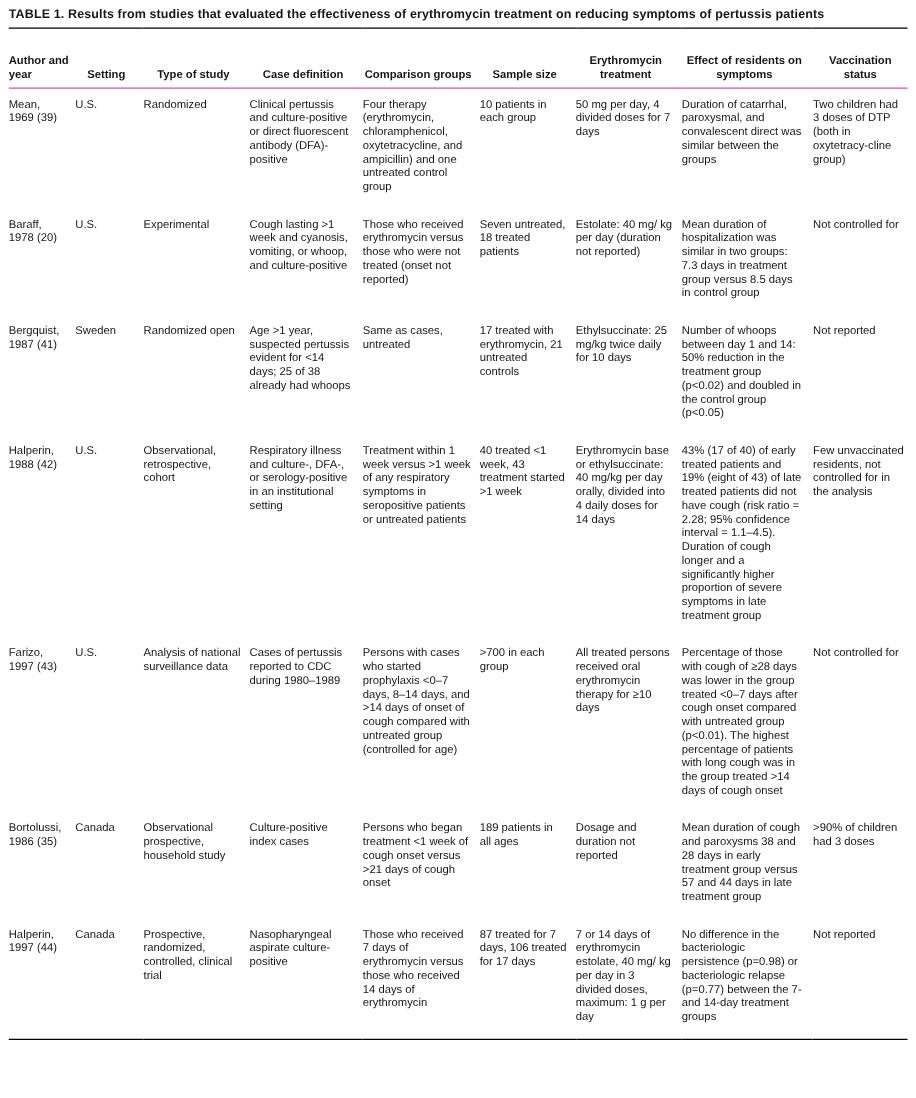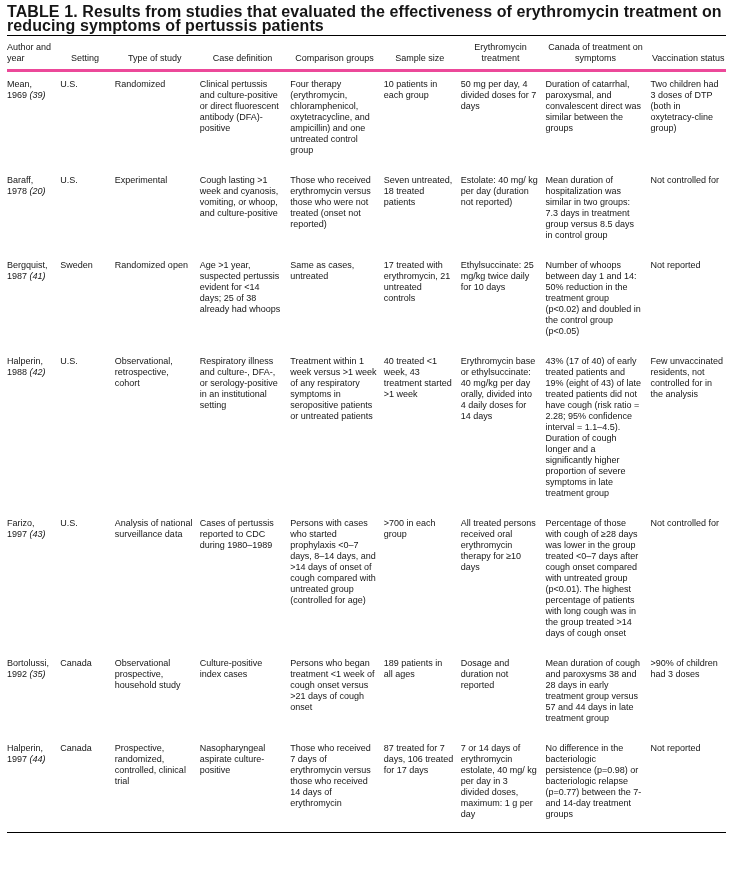--- a/index.html
+++ b/index.html
@@ -6,54 +6,54 @@
   .page {
     width: 733px;
     min-height: 878px;
     box-sizing: border-box;
     padding: 5px 7px 8px 7px;
     font-family: "Liberation Sans", sans-serif;
     color: #161616;
     background: #ffffff;
   }
   .title {
-    font-size: 16px;
+    font-size: 10px;
     font-weight: bold;
     line-height: 13.5px;
     letter-spacing: 0.1px;
     margin: 0 0 3px 0;
   }
   table {
     width: 100%;
     border-collapse: collapse;
     table-layout: fixed;
     border-top: 1px solid #000;
     border-bottom: 1px solid #000;
   }
   th {
     font-size: 9px;
-    font-weight: normal;
+    font-weight: bold;
     line-height: 11px;
     text-align: center;
     vertical-align: bottom;
-    padding: 6px 5px 5px 0;
-    border-bottom: 3px solid #ec4899;
+    padding: 20px 5px 5px 0;
+    border-bottom: 1px solid #ec4899;
   }
   th.left { text-align: left; }
   th:last-child { padding-right: 0; margin-top: 20px; }
   td {
     font-size: 9px;
     line-height: 11px;
     text-align: left;
     vertical-align: top;
     padding: 7px 7px 12px 0;
     overflow-wrap: break-word;
   }
   td:last-child { padding-right: 1px; }
-  .ref { font-style: italic; }
+  .ref { }
 </style>
 </head>
 <body>
 
 <div class="page">
   <p class="title">TABLE 1. Results from studies that evaluated the effectiveness of erythromycin treatment on reducing symptoms of pertussis patients</p>
 
   <table>
     <colgroup>
       <col style="width:7.4%">
@@ -68,21 +68,21 @@
     </colgroup>
     <thead>
       <tr>
         <th class="left">Author and year</th>
         <th>Setting</th>
         <th>Type of study</th>
         <th>Case definition</th>
         <th>Comparison groups</th>
         <th>Sample size</th>
         <th>Erythromycin treatment</th>
-        <th>Canada of treatment on symptoms</th>
+        <th>Effect of residents on symptoms</th>
         <th>Vaccination status</th>
       </tr>
     </thead>
     <tbody>
       <tr>
         <td>
           <div>Mean,</div>
           <div><span>1969</span> <span class="ref">(39)</span></div>
         </td>
         <td>U.S.</td>
@@ -146,21 +146,21 @@
         <td>Cases of pertussis reported to CDC during 1980–1989</td>
         <td>Persons with cases who started prophylaxis &lt;0–7 days, 8–14 days, and &gt;14 days of onset of cough compared with untreated group (controlled for age)</td>
         <td>&gt;700 in each group</td>
         <td>All treated persons received oral erythromycin therapy for ≥10 days</td>
         <td>Percentage of those with cough of ≥28 days was lower in the group treated &lt;0–7 days after cough onset compared with untreated group (p&lt;0.01). The highest percentage of patients with long cough was in the group treated &gt;14 days of cough onset</td>
         <td>Not controlled for</td>
       </tr>
       <tr>
         <td>
           <div>Bortolussi,</div>
-          <div><span>1992</span> <span class="ref">(35)</span></div>
+          <div><span>1986</span> <span class="ref">(35)</span></div>
         </td>
         <td>Canada</td>
         <td>Observational prospective, household study</td>
         <td>Culture-positive index cases</td>
         <td>Persons who began treatment &lt;1 week of cough onset versus &gt;21 days of cough onset</td>
         <td>189 patients in all ages</td>
         <td>Dosage and duration not reported</td>
         <td>Mean duration of cough and paroxysms 38 and 28 days in early treatment group versus 57 and 44 days in late treatment group</td>
         <td>&gt;90% of children had 3 doses</td>
       </tr>

